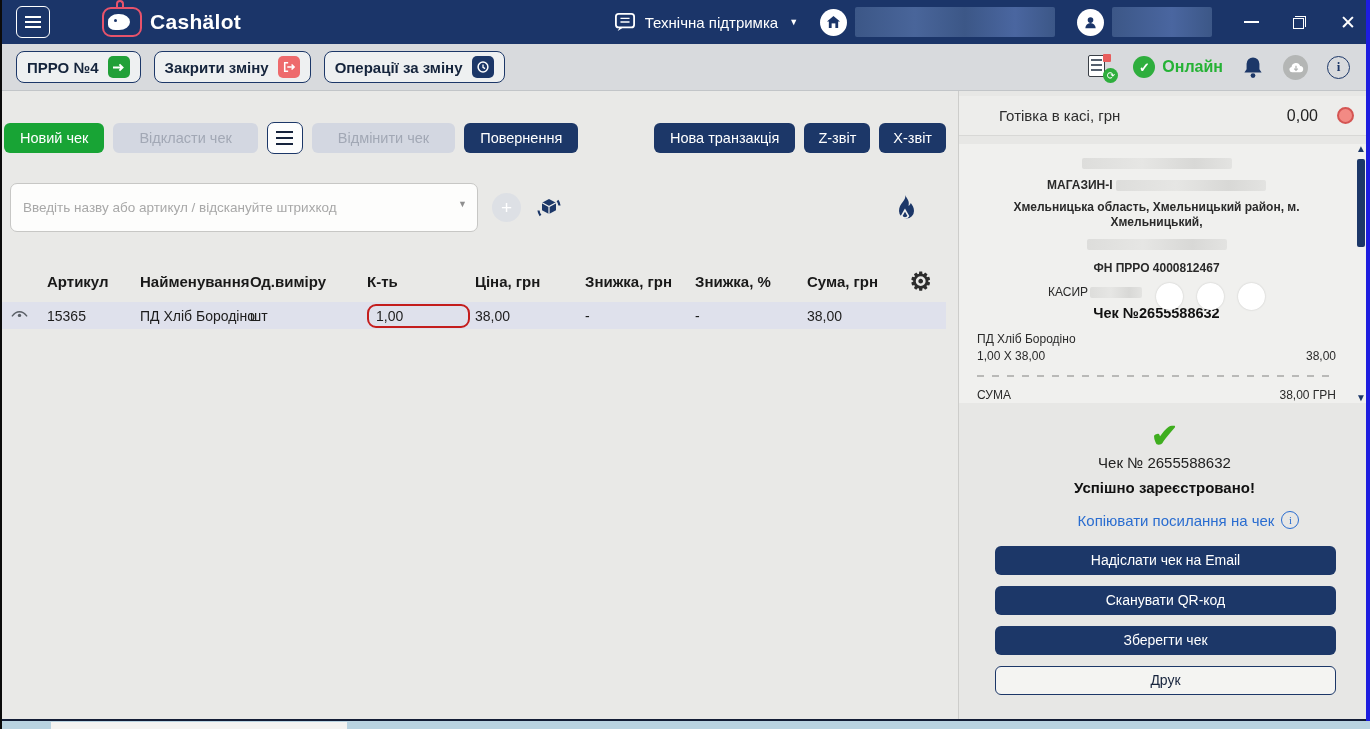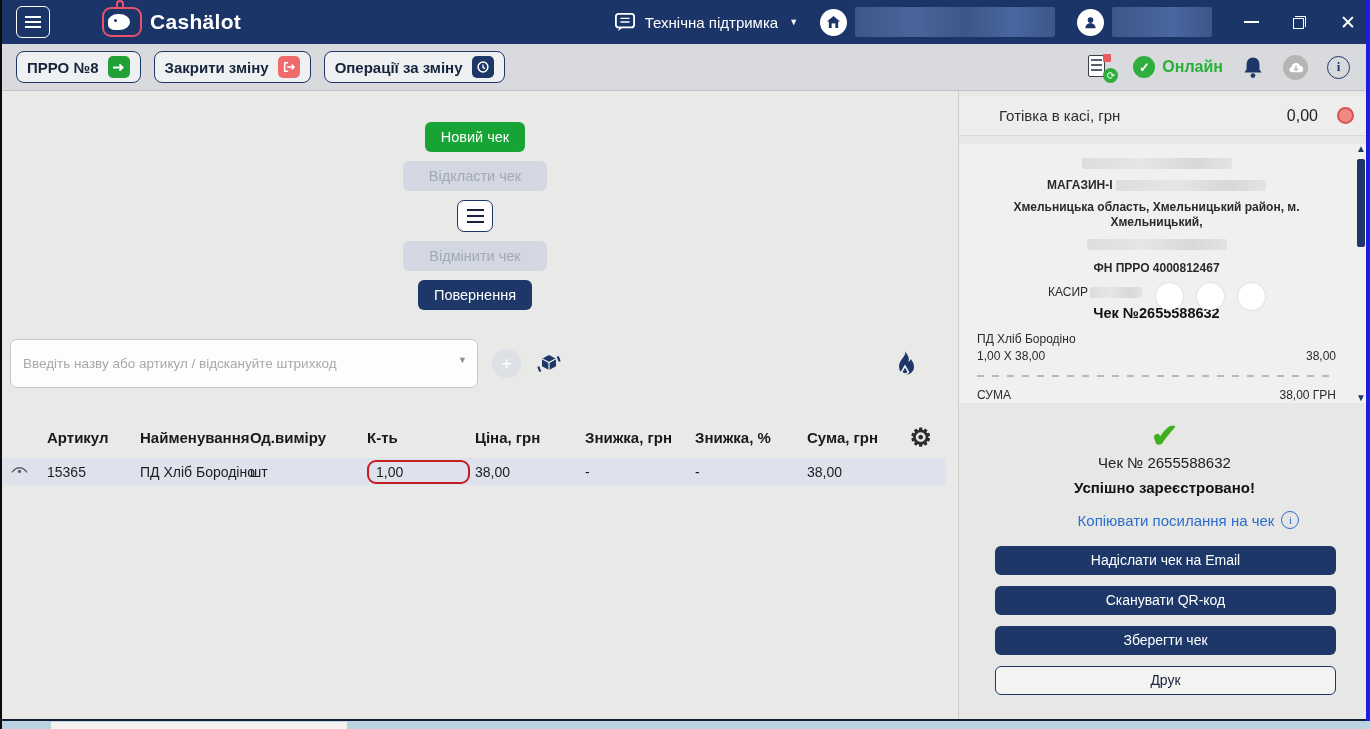--- a/index.html
+++ b/index.html
@@ -56,21 +56,21 @@
   .docsync .fold { position:absolute; right:3px; top:0; width:8px; height:8px; background:#e85d5d; border-radius:1px; }
   .docsync .sync { position:absolute; right:-4px; bottom:-3px; width:15px; height:15px; border-radius:50%;
                    background:#2eae3d; color:#fff; font-size:10px; display:flex; align-items:center; justify-content:center; }
 
   
   .content { display:flex; height:628px; }
   .main { flex:1; position:relative; }
   .panel { width:412px; background:#e7e7e5; border-left:1px solid #cdcdcb; display:flex; flex-direction:column; }
 
   
-  .actions { display:flex; align-items:center; gap:9px; margin:31px 12px 0 2px;flex-direction:column; }
+  .actions { display:flex; align-items:center; gap:9px; margin:31px 12px 0 2px; }
   .act-btn { height:30px; padding:0 16px; border-radius:6px; font-size:14.5px; display:flex; align-items:center;
              justify-content:center; cursor:pointer; border:none; }
   .act-green { background:#18a435; color:#fff; }
   .act-disabled { background:#d3d7e1; color:#a2a8b5; padding:0 26px; }
   .act-navy { background:#1c3768; color:#fff; }
   .act-burger { width:36px; height:32px; background:#fdfdfd; border:1.5px solid #1c3768; border-radius:7px;
                 display:flex; flex-direction:column; justify-content:center; align-items:center; gap:3.5px; cursor:pointer; }
   .act-burger i { width:17px; height:2.4px; background:#16233c; display:block; }
   .act-right { margin-left:auto; display:flex; gap:9px; }
   .act-sm { padding:0 14px; }
@@ -189,21 +189,21 @@
       <span class="max-glyph">
           <span class="f"></span>
           <span class="b"></span>
         </span>
       <span class="close-glyph">✕</span>
     </div>
   </div>
 
   <div class="toolbar">
     <div class="tb-btn">
-      <span>ПРРО №8</span>
+      <span>ПРРО №4</span>
       <span class="sq-ico sq-green">
         <svg width="13" height="11" viewBox="0 0 14 12">
             <path d="M1 6h10M8 2.5L11.5 6 8 9.5" fill="none" stroke="#fff" stroke-width="2"></path>
           </svg>
       </span>
     </div>
     <div class="tb-btn">
       <span>Закрити зміну</span>
       <span class="sq-ico sq-red">
         <svg width="14" height="12" viewBox="0 0 16 14">
@@ -255,20 +255,25 @@
       <div class="actions">
         <div class="act-btn act-green">Новий чек</div>
         <div class="act-btn act-disabled">Відкласти чек</div>
         <div class="act-burger">
             <i></i>
             <i></i>
             <i></i>
           </div>
         <div class="act-btn act-disabled">Відмінити чек</div>
         <div class="act-btn act-navy">Повернення</div>
+        <div class="act-right">
+          <div class="act-btn act-navy">Нова транзакція</div>
+          <div class="act-btn act-navy act-sm">Z-звіт</div>
+          <div class="act-btn act-navy act-sm">Х-звіт</div>
+        </div>
       </div>
 
       <div class="search-row">
         <div class="combo">
           <input type="text" placeholder="Введіть назву або артикул / відскануйте штрихкод" style="">
           <span class="dd">▼</span>
         </div>
         <div class="plus-btn">+</div>
         <div class="cube-btn">
           <svg width="28" height="28" viewBox="0 0 28 28">

